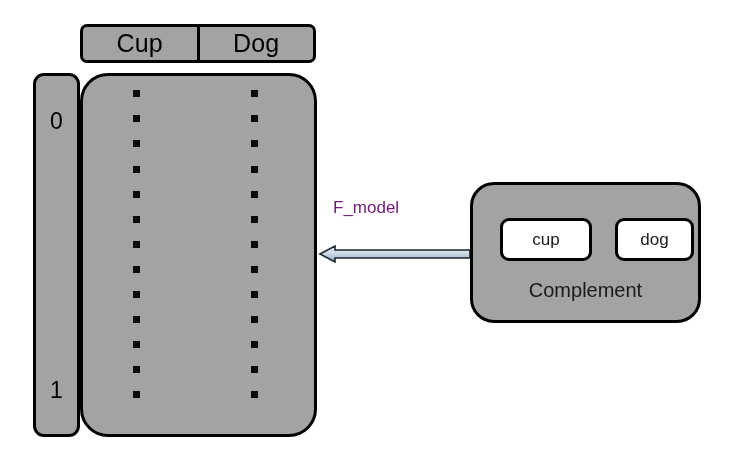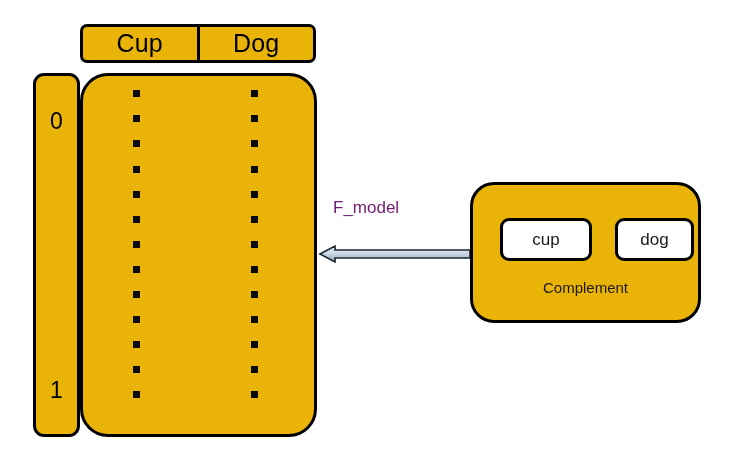--- a/index.html
+++ b/index.html
@@ -16,21 +16,21 @@
     width: 732px;
     height: 451px;
     background: #ffffff;
     overflow: hidden;
   }
 
   
   .box {
     position: absolute;
     box-sizing: border-box;
-    background: #eab308;
+    background: #a3a3a3;
     border: 3px solid #000000;
   }
 
   
   #header-row {
     left: 80px;
     top: 24px;
     width: 236px;
     height: 39px;
     border-radius: 7px;
@@ -141,21 +141,21 @@
   }
   #sub-box-cup { left: 27px; width: 92px; }
   #sub-box-dog { left: 142px; width: 79px; }
 
   #complement-caption {
     position: absolute;
     left: 0;
     right: 0;
     top: 95px;
     text-align: center;
-    font-size: 15px;
+    font-size: 20px;
     line-height: 1;
     color: #1a1a1a;
   }
 </style>
 </head>
 <body>
 
 <div id="canvas">
 
   <div class="box" id="header-row">

